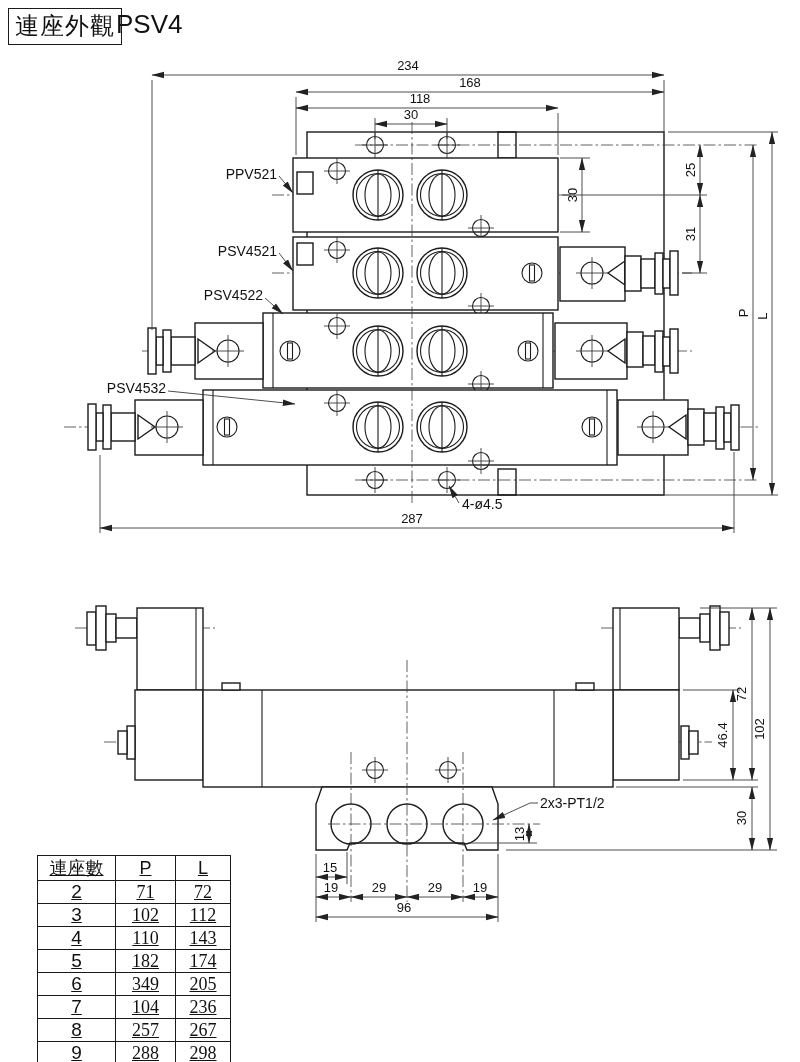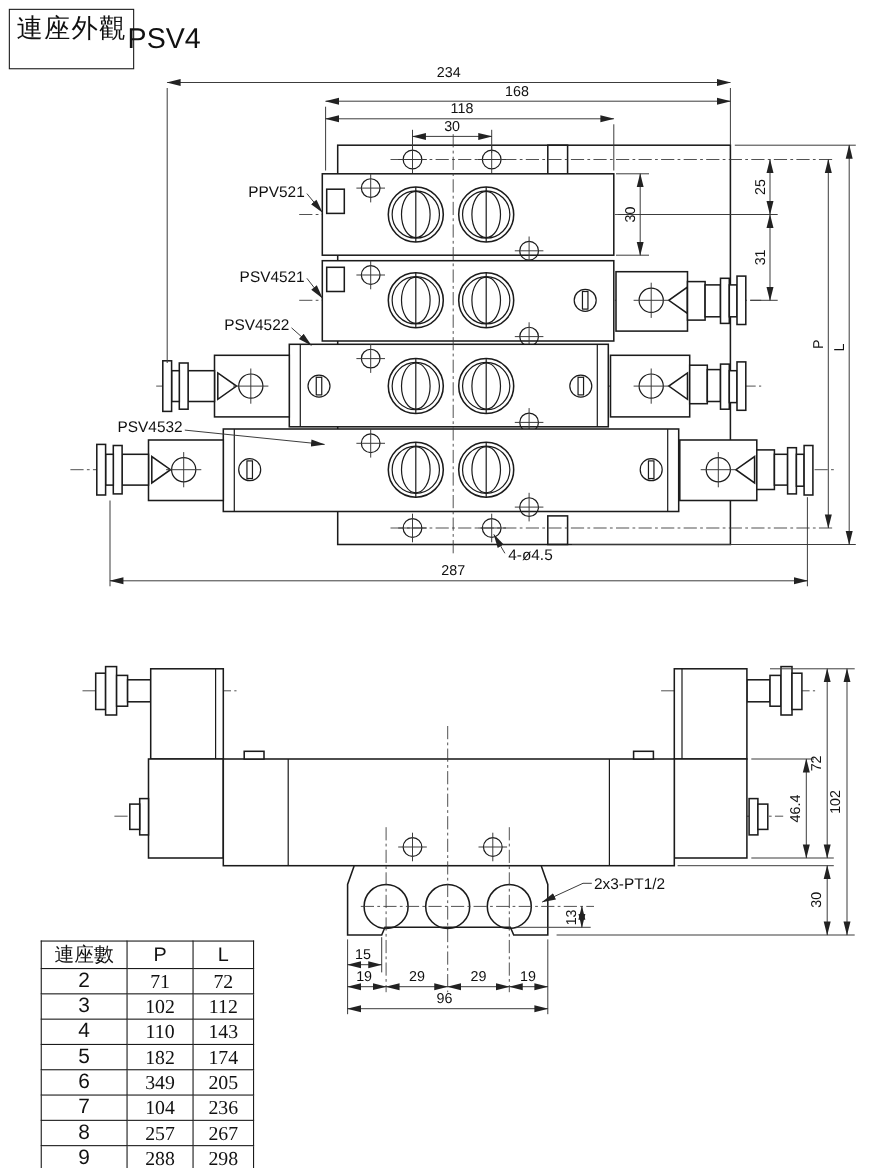--- a/index.html
+++ b/index.html
@@ -1,34 +1,34 @@
 <!DOCTYPE html>
 <html><head>
 <meta charset="utf-8">
 <style>
   html,body{margin:0;padding:0;background:#fff;}
   #page{position:relative;width:800px;height:1062px;background:#ffffff;overflow:hidden;
         font-family:"Liberation Sans",sans-serif;color:#111;}
   
-  #titlebox{position:absolute;left:8px;top:8px;border:1.5px solid #1b1b1b;padding:1px 6px 20px 6px;
+  #titlebox{position:absolute;left:8px;top:8px;border:1.5px solid #1b1b1b;padding:1px 6px 2px 6px;
             font-size:24px;letter-spacing:1px;}
-  #model{position:absolute;left:116px;top:20px;font-size:26px;font-stretch:condensed;}
+  #model{position:absolute;left:116px;top:9px;font-size:26px;font-stretch:condensed;}
   
   svg{position:absolute;left:0;top:0;}
   .o{fill:#ffffff;stroke:#1b1b1b;stroke-width:1.4;}
   .ol{fill:none;stroke:#1b1b1b;stroke-width:1.4;}
   .ow{fill:none;stroke:#1b1b1b;stroke-width:1.1;}
   .t{fill:none;stroke:#3a3a3a;stroke-width:0.9;}
   .c{fill:none;stroke:#3a3a3a;stroke-width:0.8;stroke-dasharray:12 3 2.5 3;}
   .dt{font-family:"Liberation Sans",sans-serif;font-size:13px;fill:#111;text-anchor:middle;}
   .pl{font-family:"Liberation Sans",sans-serif;font-size:14px;fill:#111;text-anchor:end;}
   .an{font-family:"Liberation Sans",sans-serif;font-size:14px;fill:#111;text-anchor:start;}
   
   #sizetable{position:absolute;left:37px;top:855px;border-collapse:collapse;table-layout:fixed;}
-  #sizetable td,#sizetable th{border:1.5px solid #1b1b1b;text-align:center;padding:0;}
+  #sizetable td,#sizetable th{border:1.5px solid #1b1b1b;text-align:center;padding:0;text-decoration:underline;}
   #sizetable th{font-size:18px;font-weight:normal;height:20px;}
   #sizetable td{height:20.2px;}
   .cnum{font-size:19px;font-family:"Liberation Sans",sans-serif;}
   .cser{font-size:18px;font-family:"Liberation Serif",serif;}
   col.c1{width:78px;}col.c2{width:60px;}col.c3{width:55px;}
 </style>
 </head>
 <body>
 
 <div id="page">

